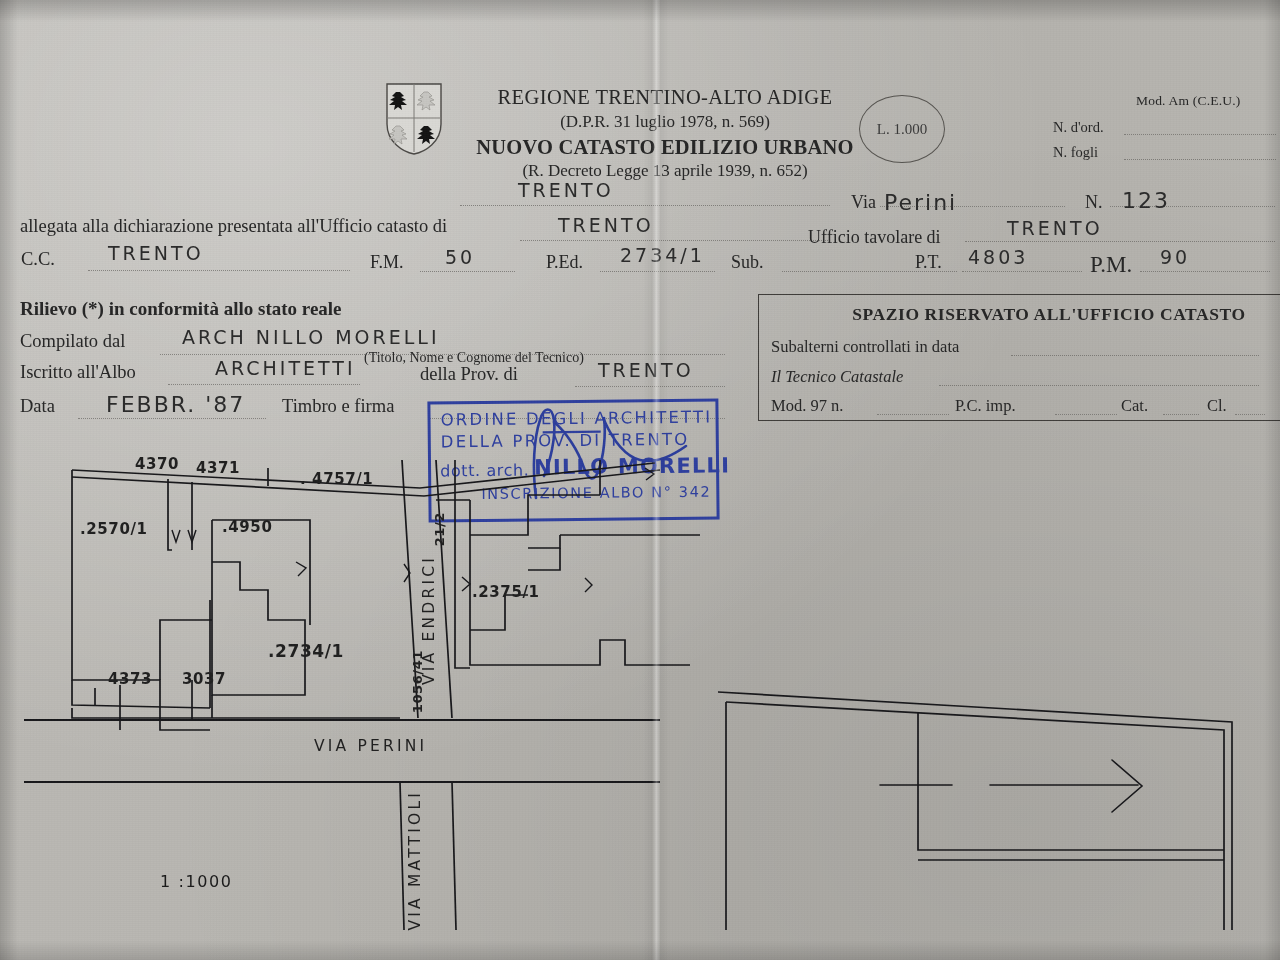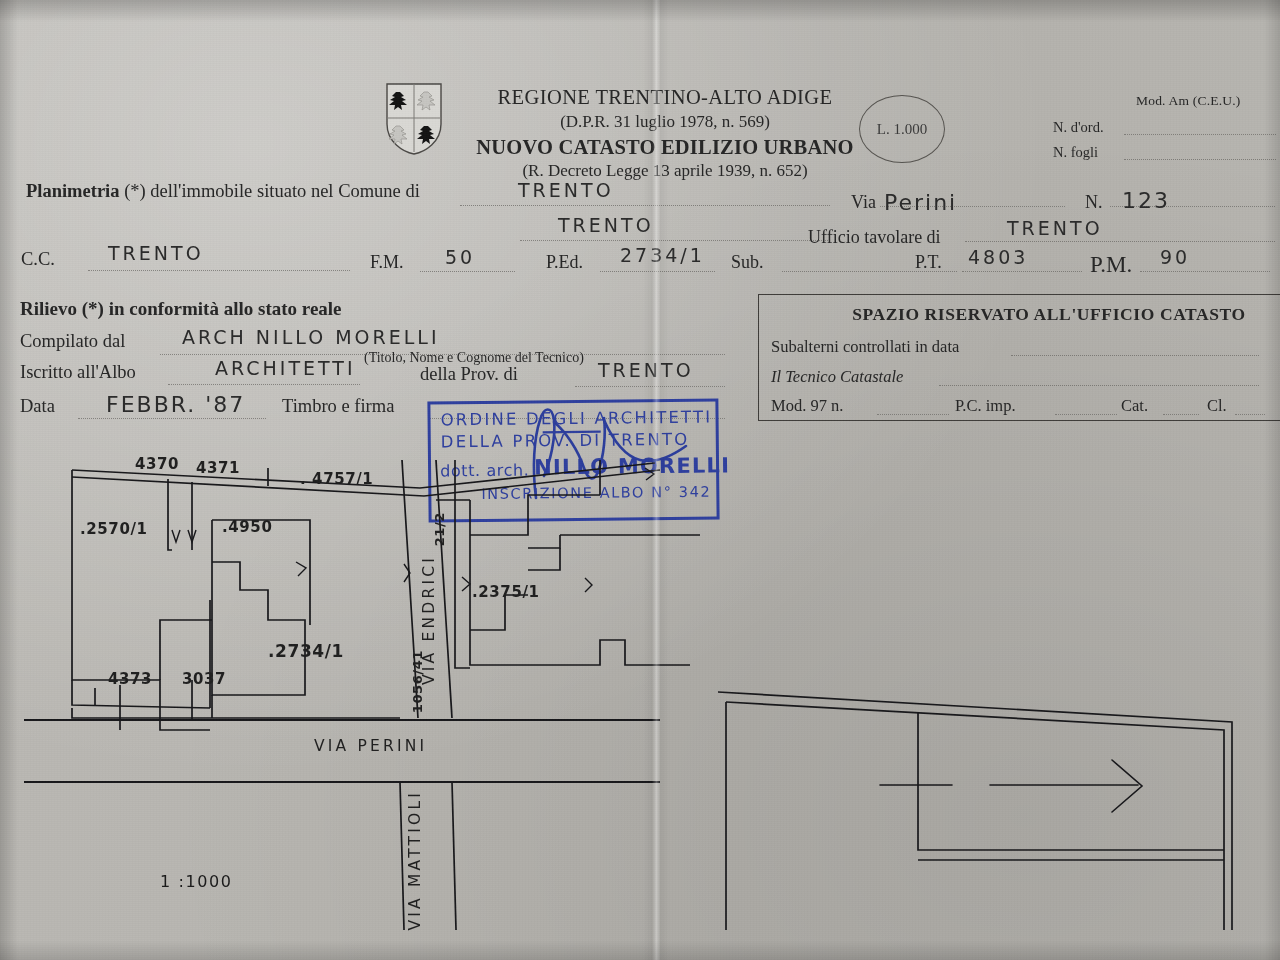--- a/index.html
+++ b/index.html
@@ -111,33 +111,30 @@
   </div>
 
   <div class="abs printed" id="modam">Mod. Am (C.E.U.)</div>
   <div class="abs printed smlab" style="left:1053px;top:119px;">N. d'ord.</div>
   <div class="dots" style="left:1124px;top:134px;width:152px;"></div>
   <div class="abs hv sm" style="left:1130px;top:114px;"></div>
   <div class="abs printed smlab" style="left:1053px;top:144px;">N. fogli</div>
   <div class="dots" style="left:1124px;top:159px;width:152px;"></div>
   <div class="abs hv sm" style="left:1130px;top:139px;"></div>
 
-  <div class="frow printed" style="left:26px;top:181px;">
-    <span class="bold">Planimetria</span>
-    <span>(*) dell'immobile situato nel Comune di</span>
-  </div>
   <div class="dots" style="left:460px;top:205px;width:370px;"></div>
   <div class="abs hv" style="left:518px;top:179px;">TRENTO</div>
   <div class="abs printed" style="left:851px;top:192px;font-size:18px;">Via</div>
   <div class="dots" style="left:880px;top:206px;width:185px;"></div>
   <div class="abs hv sm" style="left:884px;top:190px;">Perini</div>
   <div class="abs printed" style="left:1085px;top:192px;font-size:18px;">N.</div>
   <div class="dots" style="left:1110px;top:206px;width:165px;"></div>
   <div class="abs hv sm" style="left:1122px;top:188px;">123</div>
 
+  <div class="frow printed" style="left:20px;top:216px;">allegata alla dichiarazione presentata all'Ufficio catasto di</div>
   <div class="dots" style="left:520px;top:240px;width:310px;"></div>
   <div class="abs hv" style="left:558px;top:214px;">TRENTO</div>
   <div class="abs printed" style="left:808px;top:227px;font-size:18px;">Ufficio tavolare di</div>
   <div class="dots" style="left:965px;top:241px;width:310px;"></div>
   <div class="abs hv" style="left:1007px;top:217px;">TRENTO</div>
 
   <div class="abs printed" style="left:21px;top:249px;font-size:18.5px;">C.C.</div>
   <div class="dots" style="left:88px;top:270px;width:262px;"></div>
   <div class="abs hv" style="left:108px;top:242px;">TRENTO</div>
 

